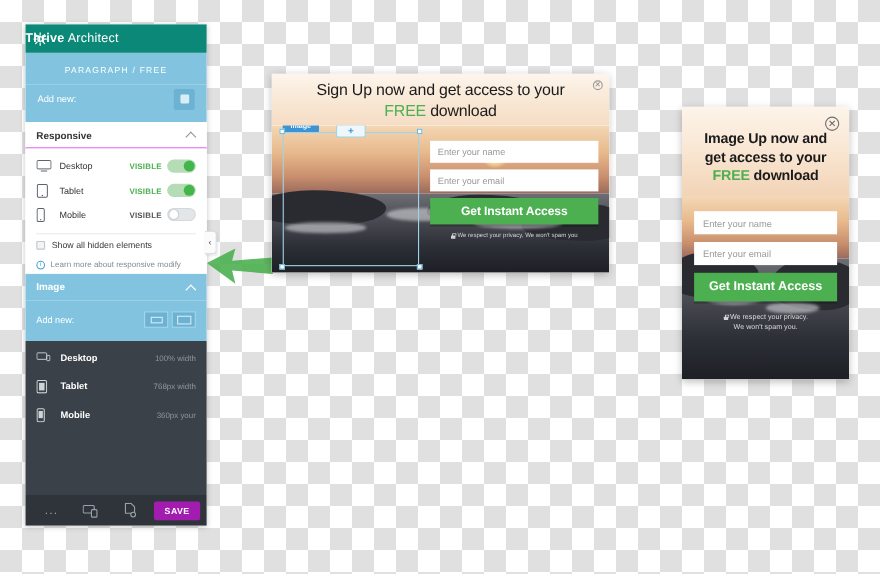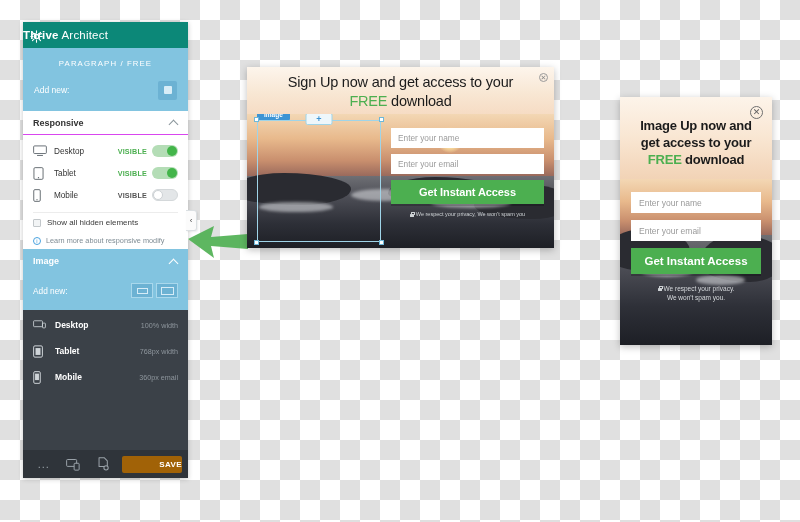--- a/index.html
+++ b/index.html
@@ -135,23 +135,23 @@
   .dlr-name { font-size: 8.5px; font-weight: bold; color: #ffffff; flex: 1; padding-left: 6px; }
   .dlr-width { font-size: 7.2px; color: #8e969d; }
 
   .ed-bottombar {
     height: 28px; background: #2f343a; display: flex; align-items: center;
     padding: 0 6px; gap: 0; flex: none;
   }
   .bb-cell { flex: 1; display: flex; align-items: center; justify-content: center; }
   .bb-dots { color: #9aa2a9; font-size: 11px; letter-spacing: 1px; line-height: 6px; }
   .bb-save {
-    background: #a16207; color: #fff; font-size: 8px; font-weight: bold;
-    letter-spacing: .4px; border-radius: 2px; padding: 4px 0; width: 60px;
-    text-align: right; flex: none; margin-left: 4px;
+    background: #a21caf; color: #fff; font-size: 8px; font-weight: bold;
+    letter-spacing: .4px; border-radius: 2px; padding: 4px 0; width: 42px;
+    text-align: center; flex: none; margin-left: 4px;
   }
 
   .collapse-tab {
     position: absolute; left: 186px; top: 210px; width: 11px; height: 21px;
     background: #fbfbfb; border: 1px solid #dadfe2; border-left: none;
     border-radius: 0 3px 3px 0; display: flex; align-items: center; justify-content: center;
     box-shadow: 1px 1px 2px rgba(0,0,0,.08); font-size: 8px; color: #4a4a4a;
   }
 
   
@@ -456,21 +456,21 @@
       <span class="dlr-width">768px width</span>
     </div>
     <div class="dev-list-row">
       <span class="dlr-icon">
         <svg viewBox="0 0 12 20" width="8" height="13">
           <rect x="1" y="1" width="10" height="18" rx="1.8" fill="none" stroke="#cfd4d8" stroke-width="1.5"></rect>
           <rect x="3" y="4" width="6" height="10" fill="#cfd4d8"></rect>
         </svg>
       </span>
       <span class="dlr-name">Mobile</span>
-      <span class="dlr-width">360px email</span>
+      <span class="dlr-width">360px your</span>
     </div>
   </div>
 
   <div class="ed-bottombar">
     <span class="bb-cell">
       <span class="bb-dots">...</span>
     </span>
     <span class="bb-cell">
       <svg viewBox="0 0 24 20" width="15" height="13">
         <rect x="1" y="2" width="16" height="11" rx="1.4" fill="none" stroke="#9aa2a9" stroke-width="1.6"></rect>

